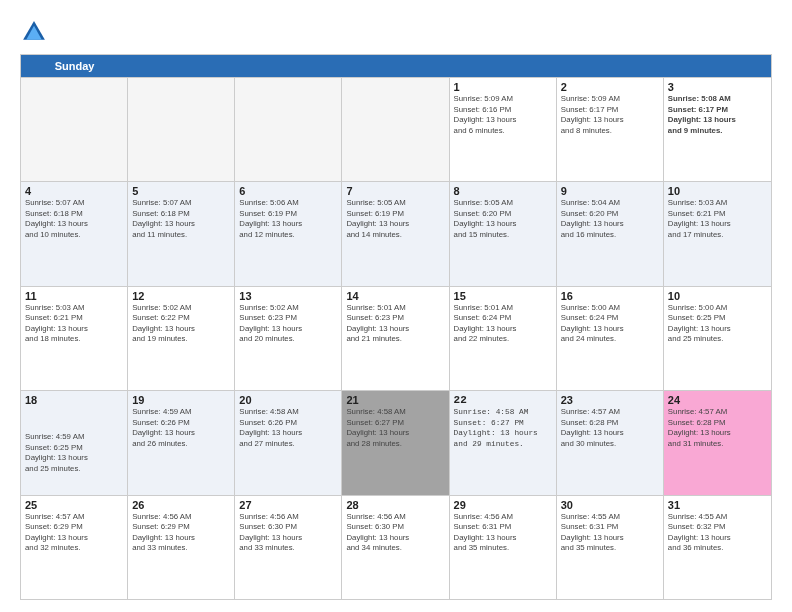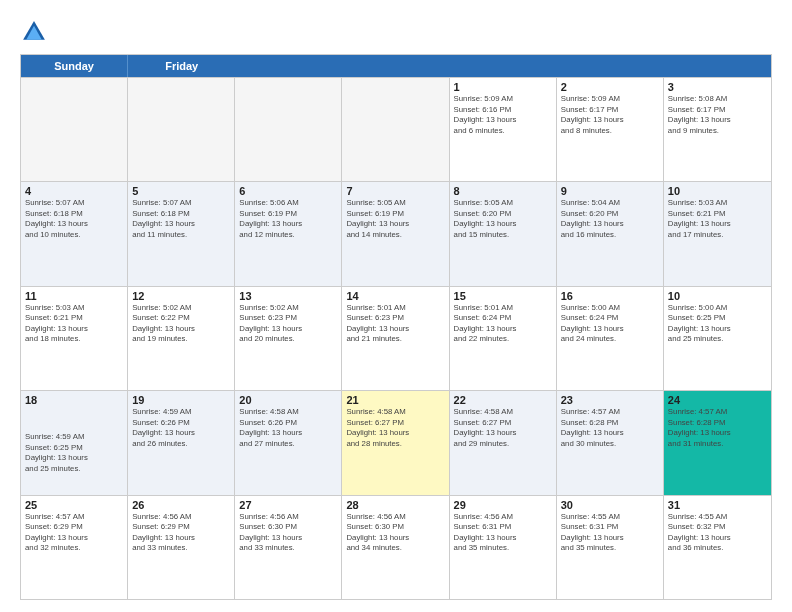--- a/index.html
+++ b/index.html
@@ -126,21 +126,20 @@
     </div>
     <div class="title-block">
       <div class="month-title"></div>
       <div class="subtitle"></div>
     </div>
   </div>
 
   <div class="calendar">
     <div class="cal-header">
     <div class="cal-header-cell">Sunday</div>
-        <div class="cal-header-cell">Friday</div>
       </div>
     <div class="cal-body">
     <div class="cal-row">
           <div class="cal-cell empty"></div>
           <div class="cal-cell empty"></div>
           <div class="cal-cell empty"></div>
           <div class="cal-cell empty"></div>
           <div class="cal-cell">
             <div class="day-num">1</div>
             <div class="day-info" style="white-space: pre-line;">Sunrise: 5:09 AM
@@ -150,21 +149,21 @@
           </div>
           <div class="cal-cell">
             <div class="day-num">2</div>
             <div class="day-info" style="white-space: pre-line;">Sunrise: 5:09 AM
 Sunset: 6:17 PM
 Daylight: 13 hours
 and 8 minutes.</div>
           </div>
           <div class="cal-cell">
             <div class="day-num">3</div>
-            <div class="day-info" style="white-space: pre-line;">Sunrise: 5:08 AM
+            <div class="day-info" style="white-space: pre-line; font-weight: bold;">Sunrise: 5:08 AM
 Sunset: 6:17 PM
 Daylight: 13 hours
 and 9 minutes.</div>
           </div>
         </div>
         <div class="cal-row">
           <div class="cal-cell alt-row" style="background: rgb(238, 242, 248);">
             <div class="day-num">4</div>
             <div class="day-info" style="white-space: pre-line;">Sunrise: 5:07 AM
 Sunset: 6:18 PM
@@ -280,42 +279,42 @@
 Daylight: 13 hours
 and 26 minutes.</div>
           </div>
           <div class="cal-cell alt-row" style="background: rgb(238, 242, 248);">
             <div class="day-num">20</div>
             <div class="day-info" style="white-space: pre-line;">Sunrise: 4:58 AM
 Sunset: 6:26 PM
 Daylight: 13 hours
 and 27 minutes.</div>
           </div>
-          <div class="cal-cell alt-row" style="background: #fef9c3;">
+          <div class="cal-cell alt-row" style="background: #a3a3a3;">
             <div class="day-num">21</div>
             <div class="day-info" style="white-space: pre-line;">Sunrise: 4:58 AM
 Sunset: 6:27 PM
 Daylight: 13 hours
 and 28 minutes.</div>
           </div>
-          <div class="cal-cell alt-row" style="background: rgb(238, 242, 248);">
+          <div class="cal-cell alt-row" style="background: rgb(238, 242, 248); font-family: Liberation Mono, monospace;">
             <div class="day-num">22</div>
             <div class="day-info" style="white-space: pre-line;">Sunrise: 4:58 AM
 Sunset: 6:27 PM
 Daylight: 13 hours
 and 29 minutes.</div>
           </div>
           <div class="cal-cell alt-row" style="background: rgb(238, 242, 248);">
             <div class="day-num">23</div>
             <div class="day-info" style="white-space: pre-line;">Sunrise: 4:57 AM
 Sunset: 6:28 PM
 Daylight: 13 hours
 and 30 minutes.</div>
           </div>
-          <div class="cal-cell alt-row" style="background: #14b8a6;">
+          <div class="cal-cell alt-row" style="background: #f9a8d4;">
             <div class="day-num">24</div>
             <div class="day-info" style="white-space: pre-line;">Sunrise: 4:57 AM
 Sunset: 6:28 PM
 Daylight: 13 hours
 and 31 minutes.</div>
           </div>
         </div>
         <div class="cal-row">
           <div class="cal-cell">
             <div class="day-num">25</div>

